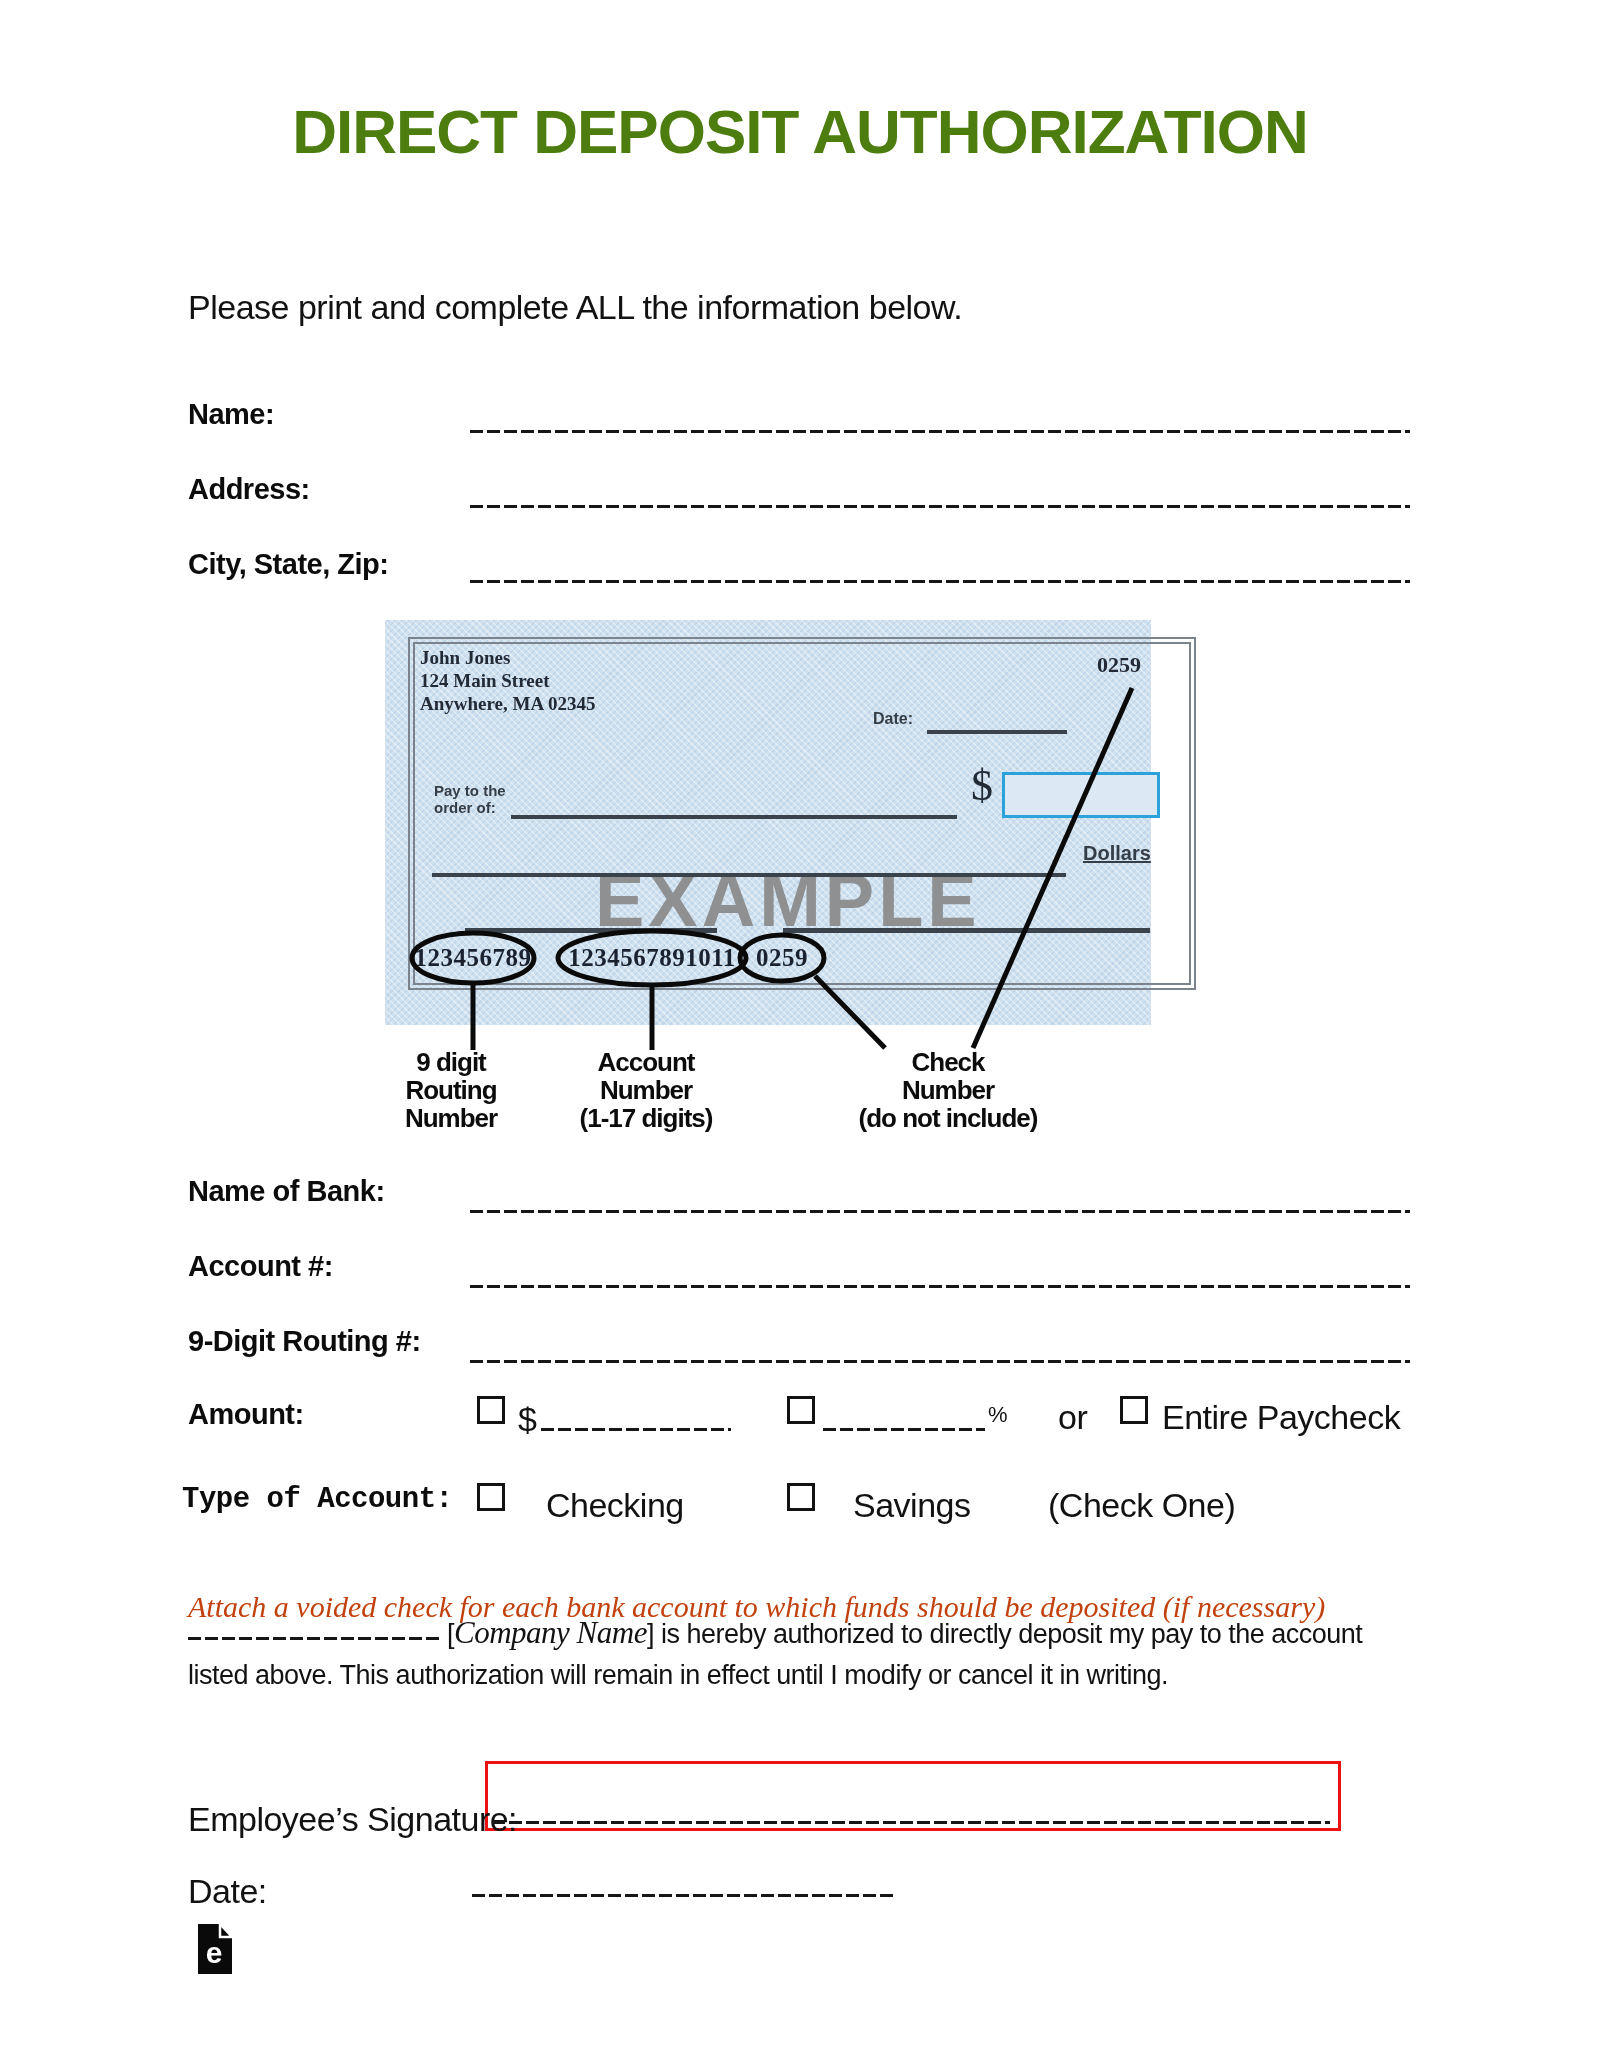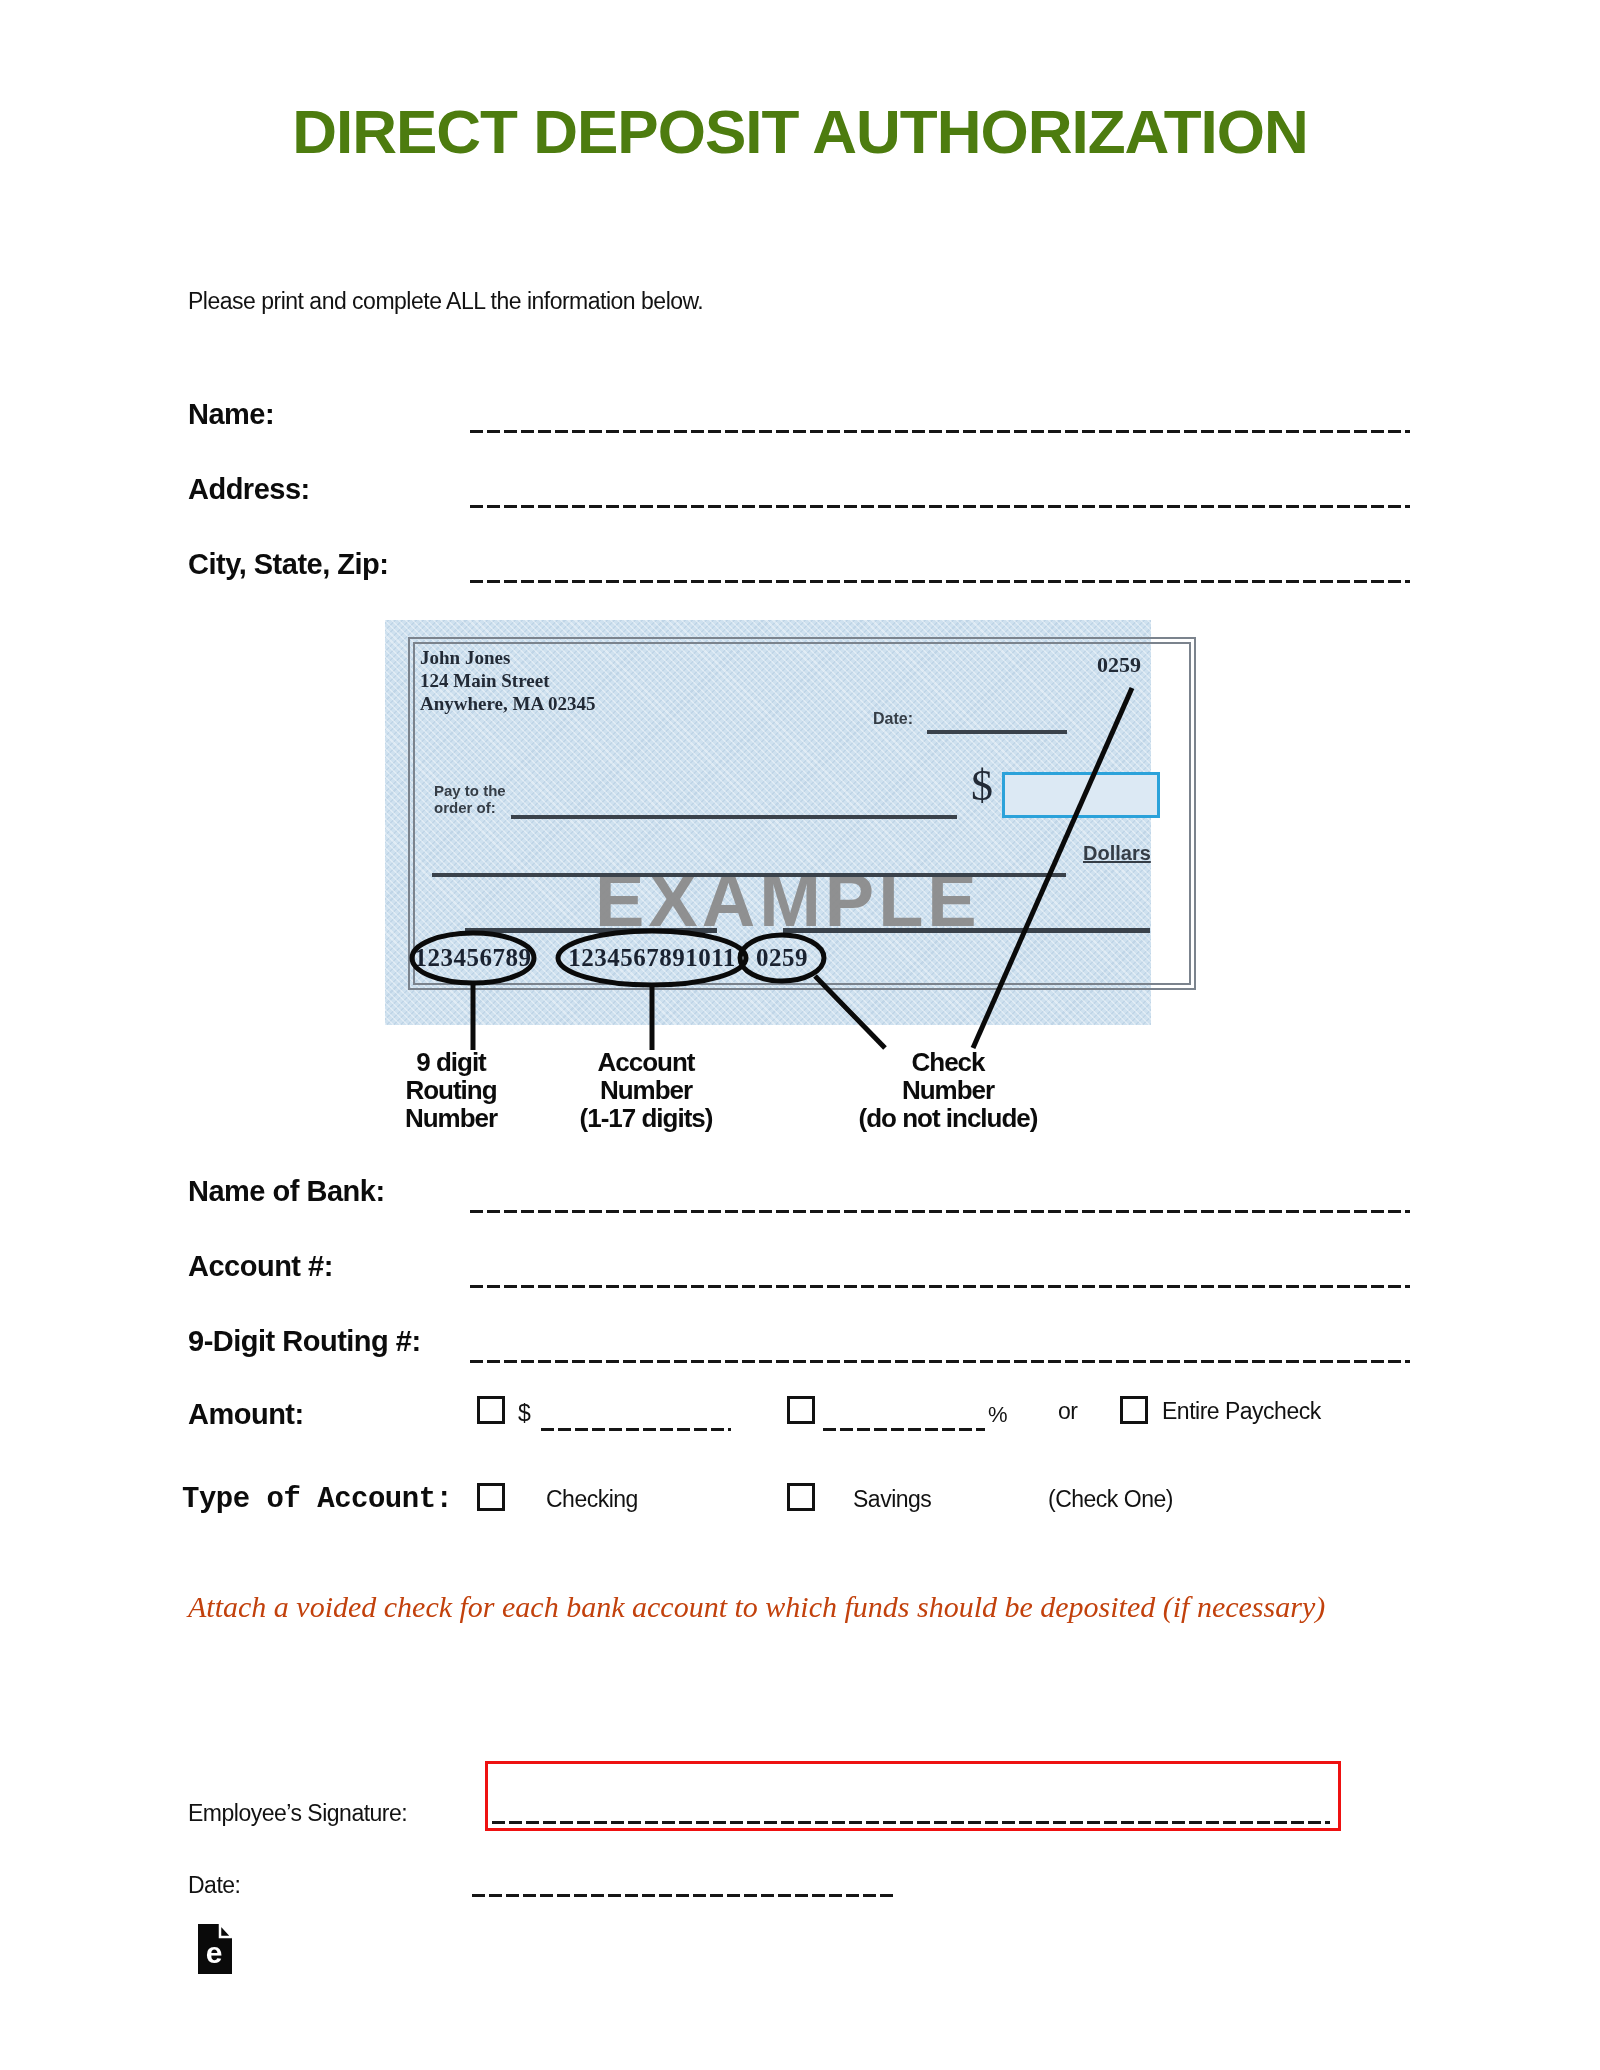--- a/index.html
+++ b/index.html
@@ -5,21 +5,21 @@
   html,body{margin:0;padding:0;background:#ffffff;}
   .page{
     position:relative;width:1600px;height:2070px;background:#ffffff;overflow:hidden;
     font-family:"Liberation Sans",sans-serif;color:#111;
   }
   .abs{position:absolute;}
   .title{
     left:0;right:0;top:96px;text-align:center;
     font-size:62px;font-weight:bold;letter-spacing:-1px;color:#4d7c0f;
   }
-  .txt{font-size:23px;letter-spacing:-0.5px;color:#121212;}
+  .txt{font-size:34px;letter-spacing:-0.5px;color:#121212;}
   .lbl{font-size:29px;font-weight:bold;letter-spacing:-0.5px;color:#0c0c0c;}
   .dline{
     height:3px;
     background:repeating-linear-gradient(90deg,#161616 0 13px,transparent 13px 17px);
   }
   .cb{
     width:22px;height:22px;border:3px solid #121212;background:#fff;display:block;
   }
   
   .check-wrap{left:385px;top:620px;width:841px;height:540px;}
@@ -164,20 +164,24 @@
 
   <div class="abs lbl" style="left:182px;top:1483px;font-family:Liberation Mono, monospace;">Type of Account:</div>
   <span class="abs cb" style="left:477px;top:1483px;"></span>
   <div class="abs txt" style="left:546px;top:1486px;">Checking</div>
   <span class="abs cb" style="left:787px;top:1483px;"></span>
   <div class="abs txt" style="left:853px;top:1486px;">Savings</div>
   <div class="abs txt" style="left:1048px;top:1486px;">(Check One)</div>
 
   <div class="abs italic-note" style="left:188px;top:1548px;">Attach a voided check for each bank account to which funds should be deposited (if necessary)</div>
 
+  <div class="abs para" style="left:188px;top:1612px;width:1215px;">
+    <span class="pblank"></span>
+    <span>[</span><span class="company">Company Name</span><span>]</span><span> is hereby authorized to directly deposit my pay to the account listed above. This authorization will remain in effect until I modify or cancel it in writing.</span>
+  </div>
 
   <div class="abs sig-box" style="left:485px;top:1761px;width:850px;height:64px;"></div>
   <div class="abs txt" style="left:188px;top:1800px;">Employee’s Signature:</div>
   <div class="abs dline" style="left:492px;top:1821px;width:838px;"></div>
 
   <div class="abs txt" style="left:188px;top:1872px;">Date:</div>
   <div class="abs dline" style="left:472px;top:1894px;width:425px;"></div>
 
   <div class="abs logo">
     <svg viewBox="0 0 34 50" width="34" height="50">

